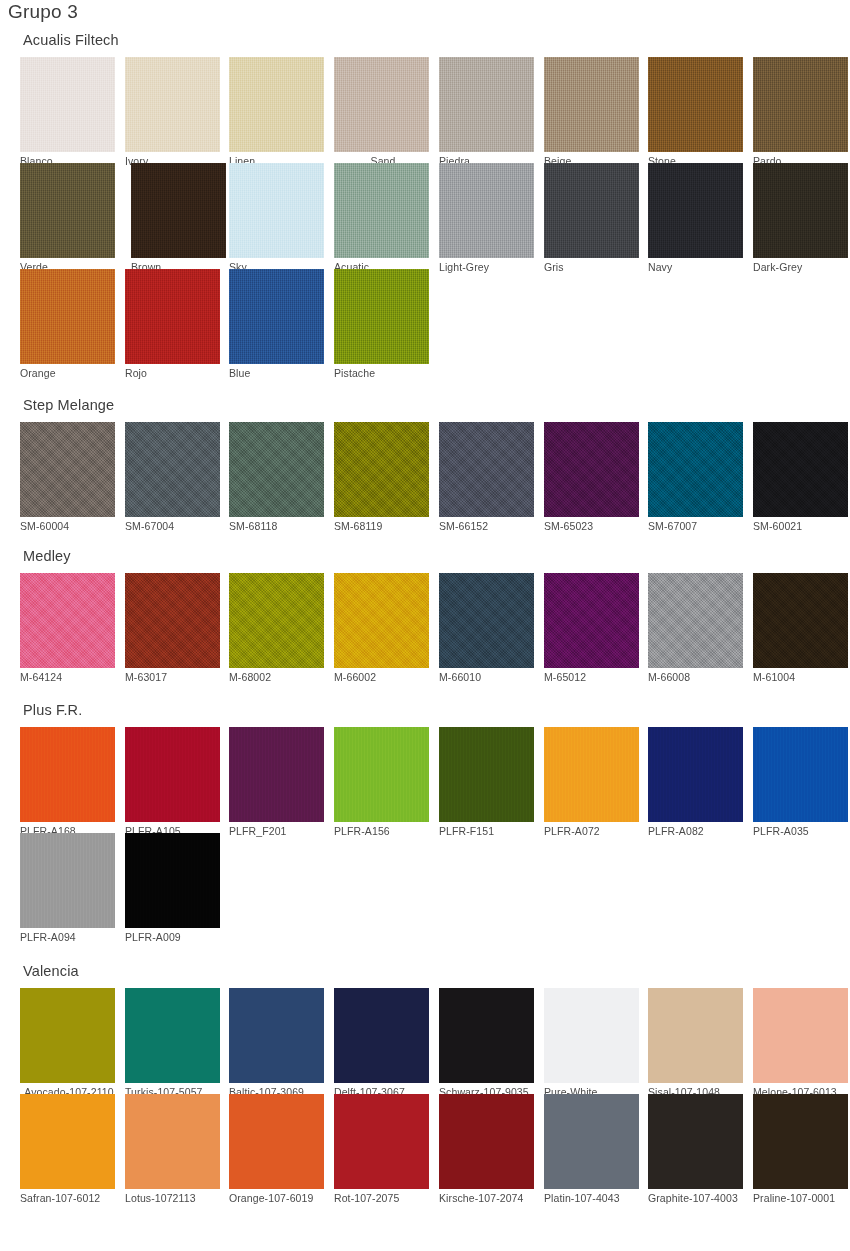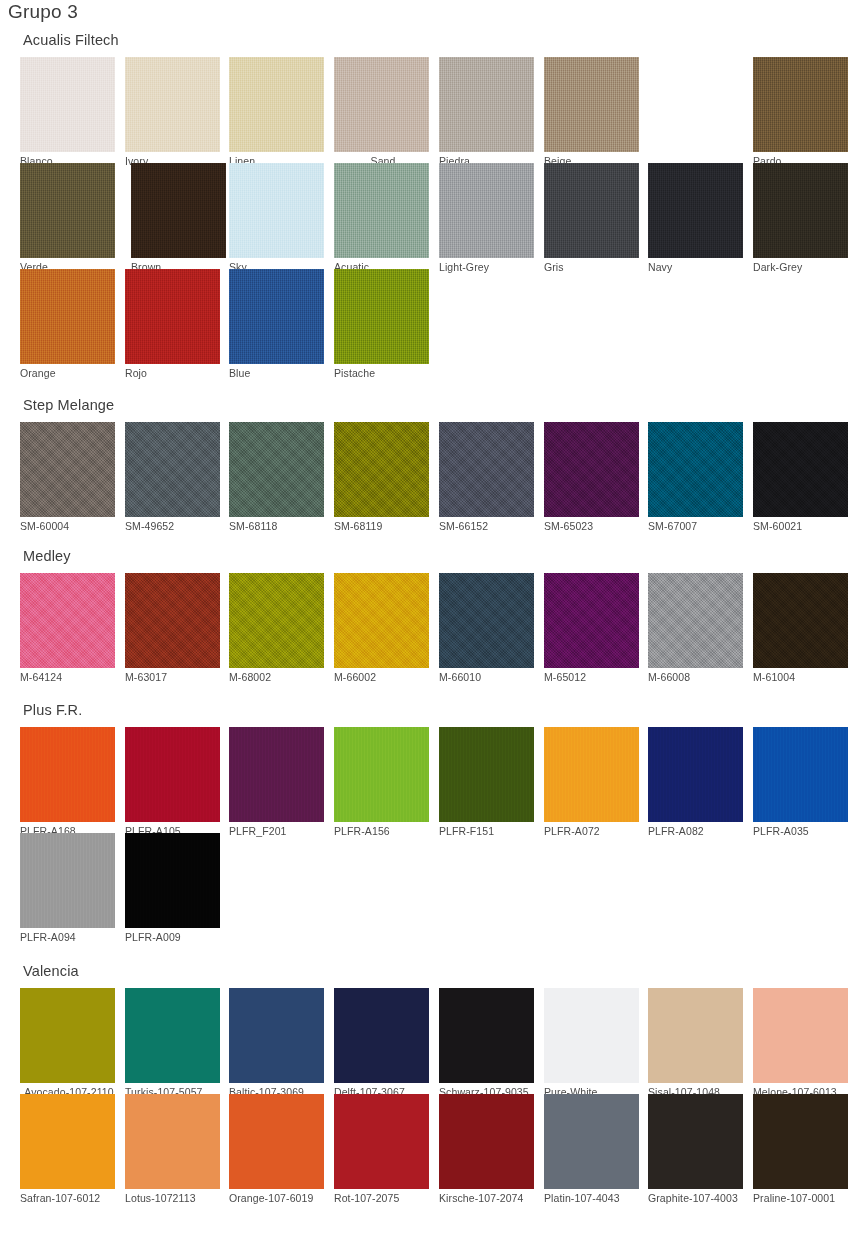--- a/index.html
+++ b/index.html
@@ -148,20 +148,24 @@
             <div class="chip-label">Sand</div>
           </div>
           <div class="swatch-cell" style="left: 419px;">
             <div class="chip weave" style="background: rgb(176, 168, 159);"></div>
             <div class="chip-label">Piedra</div>
           </div>
           <div class="swatch-cell" style="left: 524px;">
             <div class="chip weave" style="background: rgb(160, 139, 115);"></div>
             <div class="chip-label">Beige</div>
           </div>
+          <div class="swatch-cell" style="left: 628px;">
+            <div class="chip weave" style="background: rgb(123, 84, 36);"></div>
+            <div class="chip-label">Stone</div>
+          </div>
           <div class="swatch-cell" style="left: 733px;">
             <div class="chip weave" style="background: rgb(107, 85, 53);"></div>
             <div class="chip-label">Pardo</div>
           </div>
         </div>
         <div class="swatch-row">
           <div class="swatch-cell" style="left: 0px;">
             <div class="chip weave" style="background: rgb(93, 84, 54);"></div>
             <div class="chip-label">Verde</div>
           </div>
@@ -217,21 +221,21 @@
     <div class="section" style="top: 396px;">
       <div class="section-title">Step Melange</div>
       <div class="grid">
         <div class="swatch-row">
           <div class="swatch-cell" style="left: 0px;">
             <div class="chip melange" style="background: rgb(111, 102, 95);"></div>
             <div class="chip-label">SM-60004</div>
           </div>
           <div class="swatch-cell" style="left: 105px;">
             <div class="chip melange" style="background: rgb(81, 90, 96);"></div>
-            <div class="chip-label">SM-49652</div>
+            <div class="chip-label">SM-67004</div>
           </div>
           <div class="swatch-cell" style="left: 209px;">
             <div class="chip melange" style="background: rgb(81, 102, 90);"></div>
             <div class="chip-label">SM-68118</div>
           </div>
           <div class="swatch-cell" style="left: 314px;">
             <div class="chip melange" style="background: rgb(123, 121, 6);"></div>
             <div class="chip-label">SM-68119</div>
           </div>
           <div class="swatch-cell" style="left: 419px;">

